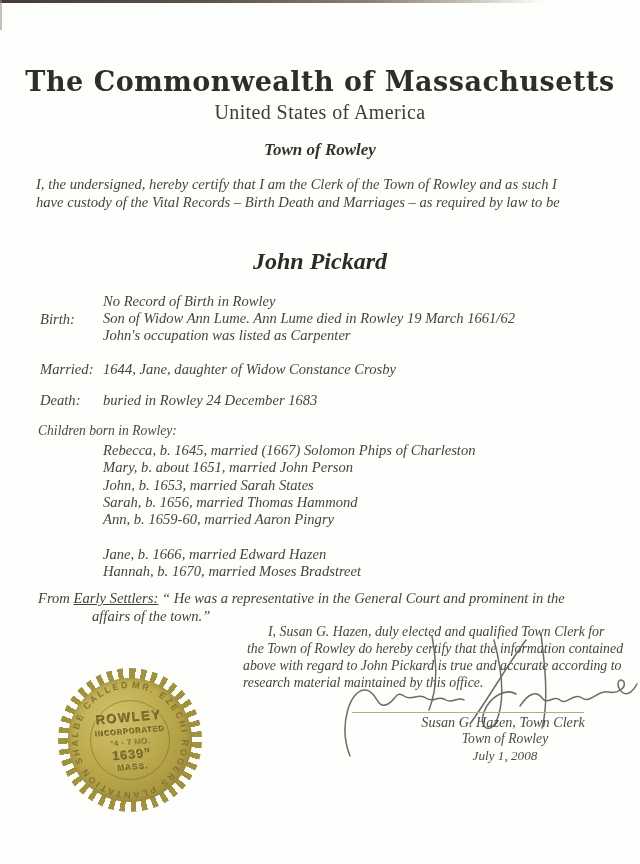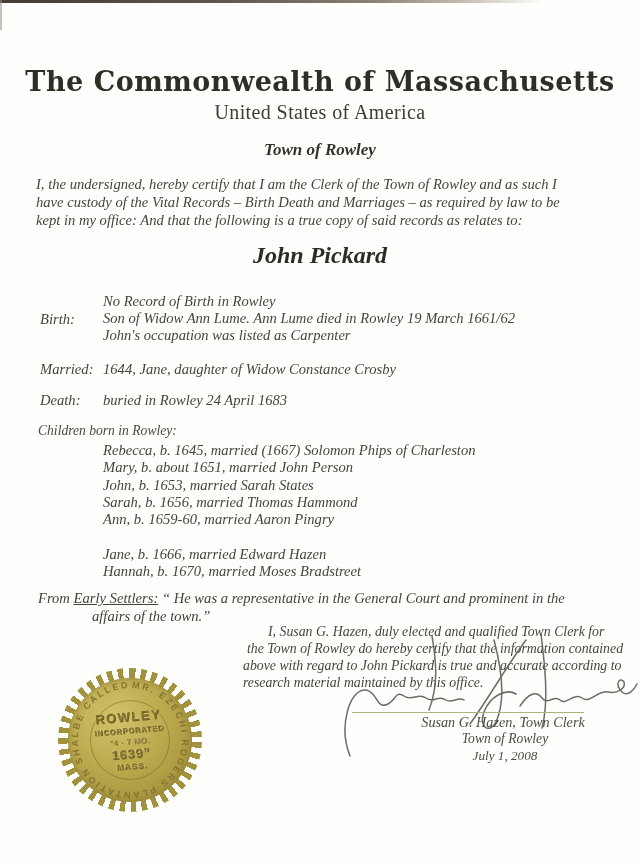--- a/index.html
+++ b/index.html
@@ -15,21 +15,21 @@
   #scan-left{top:0;left:0;width:2px;height:30px;background:#948d83;opacity:.55;}
   
   .center{left:0;width:640px;text-align:center;}
   #hdr-commonwealth{top:66px;font-family:"DejaVu Serif",serif;font-weight:bold;
     font-size:27px;color:#2e2e27;letter-spacing:.5px;}
   #hdr-country{top:101px;font-size:20px;color:#3d3c33;letter-spacing:.4px;}
   #hdr-town{top:140px;font-size:17px;font-weight:bold;font-style:italic;color:#33332b;}
   
   .intro-line{left:36px;font-style:italic;font-size:14.6px;color:#46453b;}
   
-  #subject{top:242px;font-size:24px;font-weight:bold;font-style:italic;color:#2b2c25;}
+  #subject{top:248px;font-size:24px;font-weight:bold;font-style:italic;color:#2b2c25;}
   
   .rec-label{left:40px;font-style:italic;font-size:14.6px;color:#46453b;}
   .rec-line{left:103px;font-style:italic;font-size:14.6px;color:#46453b;}
   
   #children-label{top:423px;left:38px;font-style:italic;font-size:13.6px;color:#4a4940;}
   .child-line{left:103px;font-style:italic;font-size:14.6px;color:#46453b;}
   
   .es{font-style:italic;font-size:14.6px;color:#43423a;}
   #es-source{text-decoration:underline;}
   
@@ -69,34 +69,33 @@
 
   <div id="scan-top" class="abs"></div>
   <div id="scan-left" class="abs"></div>
 
   <div id="hdr-commonwealth" class="abs center">The Commonwealth of Massachusetts</div>
   <div id="hdr-country" class="abs center">United States of America</div>
   <div id="hdr-town" class="abs center">Town of Rowley</div>
 
   <div class="abs intro-line nowrap" style="top:176px">I, the undersigned, hereby certify that I am the Clerk of the Town of Rowley and as such I</div>
   <div class="abs intro-line nowrap" style="top:194px">have custody of the Vital Records – Birth Death and Marriages – as required by law to be</div>
-  <div class="abs intro-line nowrap" style="top:212px">kept in my office: And that the following is a true copy of said records as relates to:</div>
 
   <div id="subject" class="abs center">John Pickard</div>
 
   <div class="abs rec-label" style="top:311px">Birth:</div>
   <div class="abs rec-line nowrap" style="top:293px">No Record of Birth in Rowley</div>
   <div class="abs rec-line nowrap" style="top:310px">Son of Widow Ann Lume. Ann Lume died in Rowley 19 March 1661/62</div>
   <div class="abs rec-line nowrap" style="top:327px">John's occupation was listed as Carpenter</div>
 
   <div class="abs rec-label" style="top:361px">Married:</div>
   <div class="abs rec-line nowrap" style="top:361px">1644, Jane, daughter of Widow Constance Crosby</div>
 
   <div class="abs rec-label" style="top:392px">Death:</div>
-  <div class="abs rec-line nowrap" style="top:392px">buried in Rowley 24 April 1683</div>
+  <div class="abs rec-line nowrap" style="top:392px">buried in Rowley 24 December 1683</div>
 
   <div id="children-label" class="abs nowrap">Children born in Rowley:</div>
   <div class="abs child-line nowrap" style="top:442px">Rebecca, b. 1645, married (1667) Solomon Phips of Charleston</div>
   <div class="abs child-line nowrap" style="top:459px">Mary, b. about 1651, married John Person</div>
   <div class="abs child-line nowrap" style="top:477px">John, b. 1653, married Sarah States</div>
   <div class="abs child-line nowrap" style="top:494px">Sarah, b. 1656, married Thomas Hammond</div>
   <div class="abs child-line nowrap" style="top:511px">Ann, b. 1659-60, married Aaron Pingry</div>
   <div class="abs child-line nowrap" style="top:546px">Jane, b. 1666, married Edward Hazen</div>
   <div class="abs child-line nowrap" style="top:563px">Hannah, b. 1670, married Moses Bradstreet</div>
 

